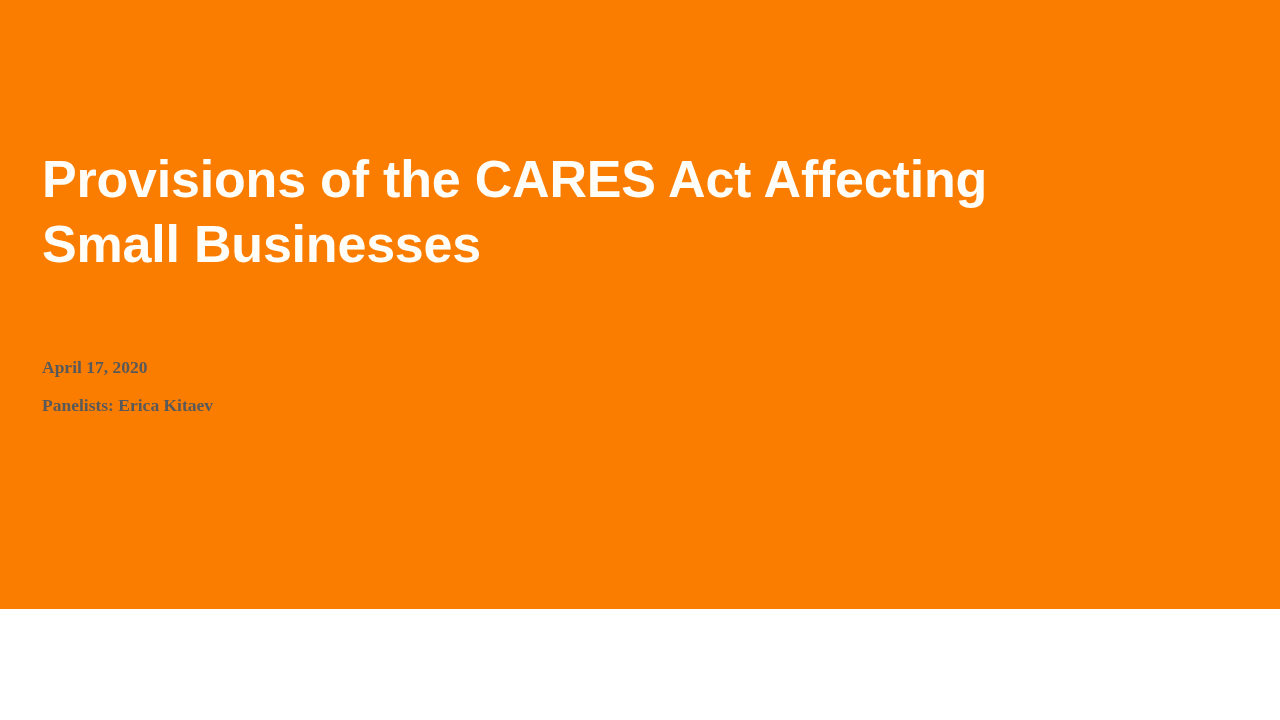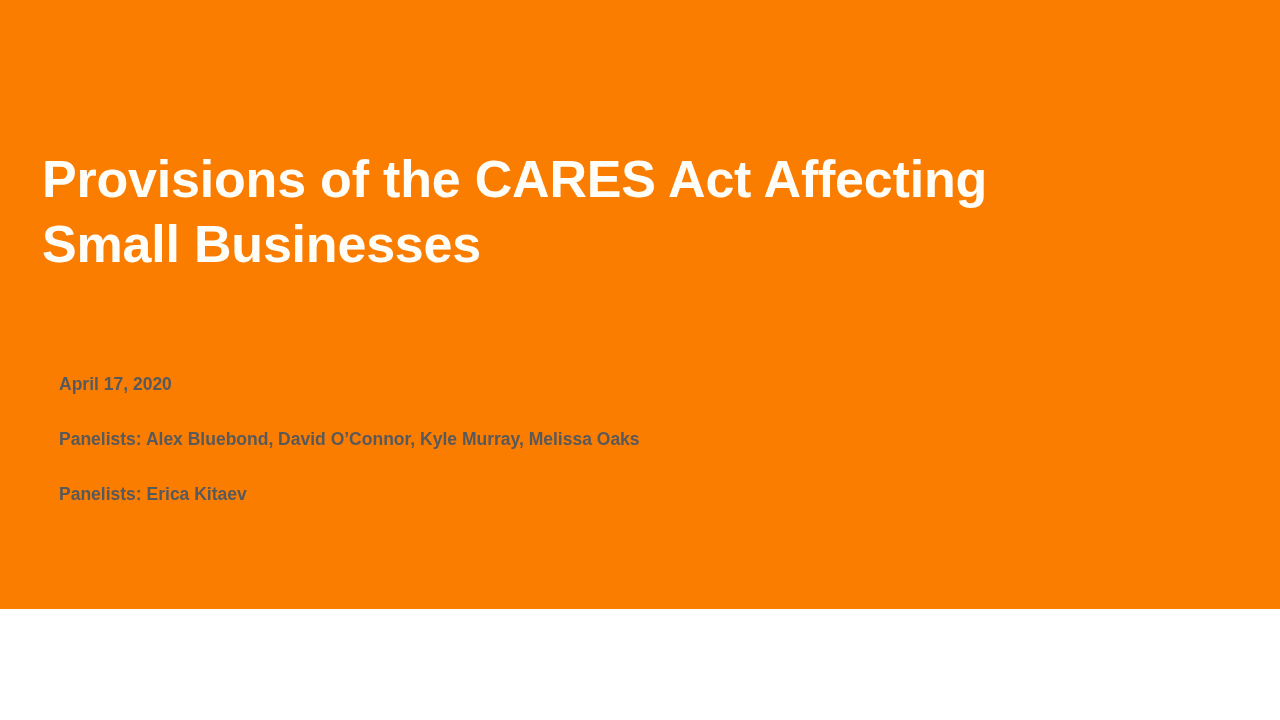--- a/index.html
+++ b/index.html
@@ -47,23 +47,23 @@
     letter-spacing: -0.2px;
   }
 
   .meta {
     position: absolute;
     left: 42px;
     top: 348px;
     width: 1100px;
   }
   .meta-line {
-    margin: 17px;
+    margin: 0;
     color: #58595b;
-    font-family: Liberation Sans, sans-serif;
+    font-family: Liberation Serif, serif;
     font-weight: bold;
     font-size: 17.5px;
     line-height: 38px;
     white-space: nowrap;
   }
 
   
   .footer {
     position: absolute;
     left: 0;
@@ -77,21 +77,20 @@
 <body>
 
 <div class="slide">
 
   <div class="hero">
 
     <h1 class="title">Provisions of the CARES Act Affecting Small Businesses</h1>
 
     <div class="meta">
       <p class="meta-line">April 17, 2020</p>
-      <p class="meta-line">Panelists: Alex Bluebond, David O’Connor, Kyle Murray, Melissa Oaks</p>
       <p class="meta-line">Panelists: Erica Kitaev</p>
     </div>
 
   </div>
 
   <div class="footer">
 
     
 
     

